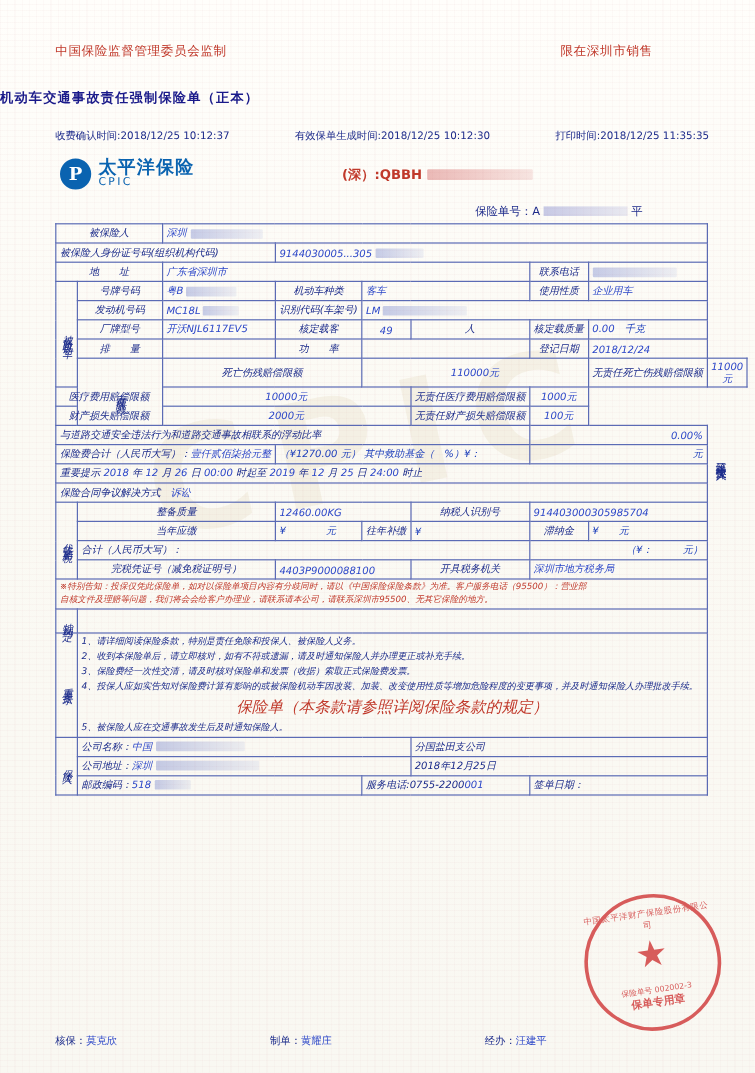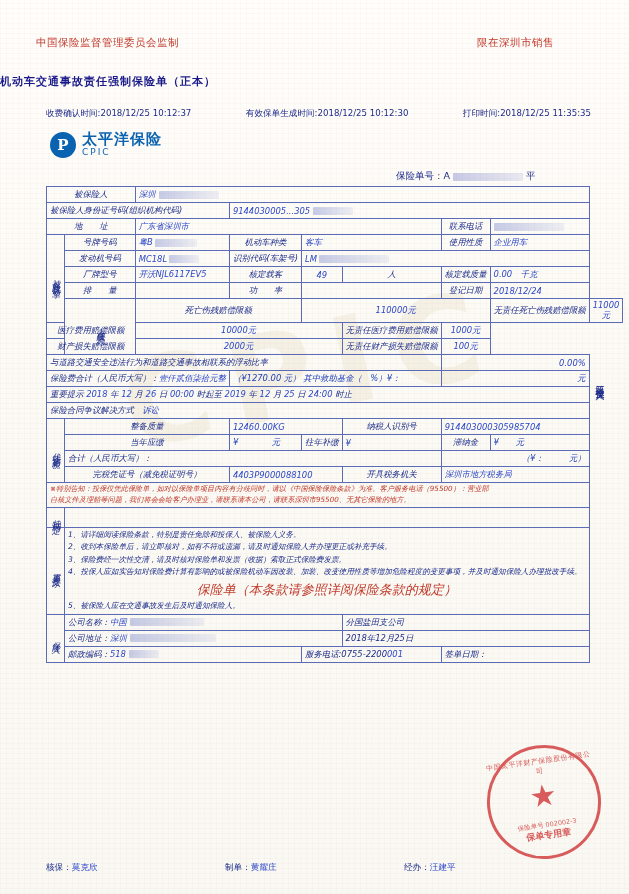--- a/index.html
+++ b/index.html
@@ -24,21 +24,21 @@
       repeating-linear-gradient(90deg,rgba(200,120,130,.035) 0 1px,transparent 1px 6px);
     pointer-events:none;
   }
   .watermark{
     position:absolute;left:120px;top:300px;
     font-size:120px;font-weight:bold;color:rgba(200,180,120,.13);
     letter-spacing:18px;transform:rotate(-12deg);
     pointer-events:none;white-space:nowrap;
   }
 
-  .topline{position:absolute;top:36px;left:0;width:590px;display:flex;justify-content:space-between;padding:0 36px;box-sizing:border-box;font-size:10.5px;color:#c0392b;letter-spacing:.5px;}
+  .topline{position:absolute;top:36px;left:0;width:590px;display:flex;justify-content:space-between;padding:0 46px;box-sizing:border-box;font-size:10.5px;color:#c0392b;letter-spacing:.5px;}
   .title{position:absolute;top:74px;left:0;width:595px;font-size:11px;font-weight:bold;color:#1a1a8a;letter-spacing:1px;font-family:"DejaVu Serif","Liberation Serif",serif;}
   .timesrow{position:absolute;top:108px;left:46px;width:545px;font-size:8.6px;color:#1d2a8a;display:flex;justify-content:space-between;}
 
   .logowrap{position:absolute;top:132px;left:50px;display:flex;align-items:center;gap:6px;}
   .logomark{width:26px;height:26px;border-radius:50%;background:#0a63b0;color:#fff;display:flex;align-items:center;justify-content:center;font-size:15px;font-weight:bold;font-family:"DejaVu Serif",serif;}
   .logotext{line-height:1.05;}
   .logotext .cn{font-size:15px;font-weight:bold;color:#0a63b0;letter-spacing:1px;}
   .logotext .en{font-size:9px;color:#0a63b0;letter-spacing:2px;}
 
   .qbbh{position:absolute;top:138px;left:285px;font-size:11px;color:#c0392b;font-weight:bold;}
@@ -101,20 +101,23 @@
   </div>
 
   <div class="logowrap">
     <div class="logomark">P</div>
     <div class="logotext">
       <div class="cn">太平洋保险</div>
       <div class="en">CPIC</div>
     </div>
   </div>
 
+  <div class="qbbh">
+    <span>(深）:QBBH</span><span class="masked"></span>
+  </div>
 
   <div class="policyno">
     <span>保险单号：</span><span>A</span><span class="masked"></span><span>平</span>
   </div>
 
   <div class="sideflag">
     <div>第三联</div>
     <div>交投保人</div>
   </div>
 

